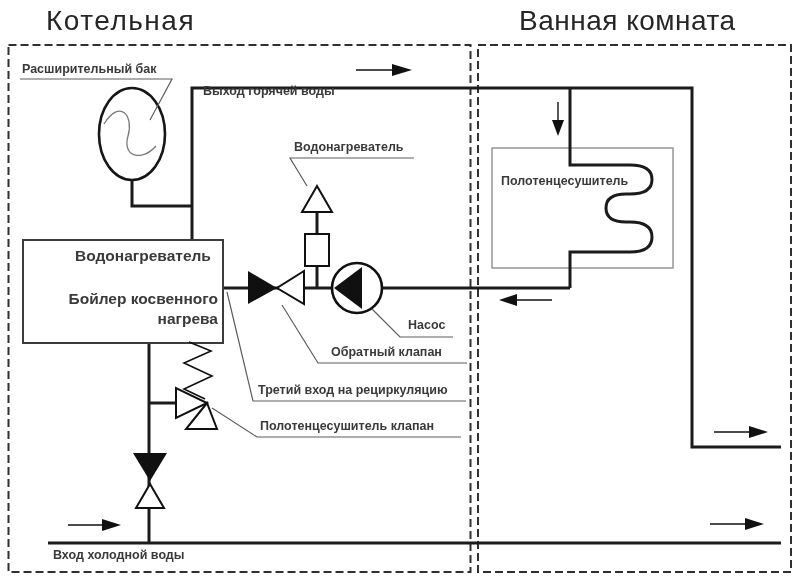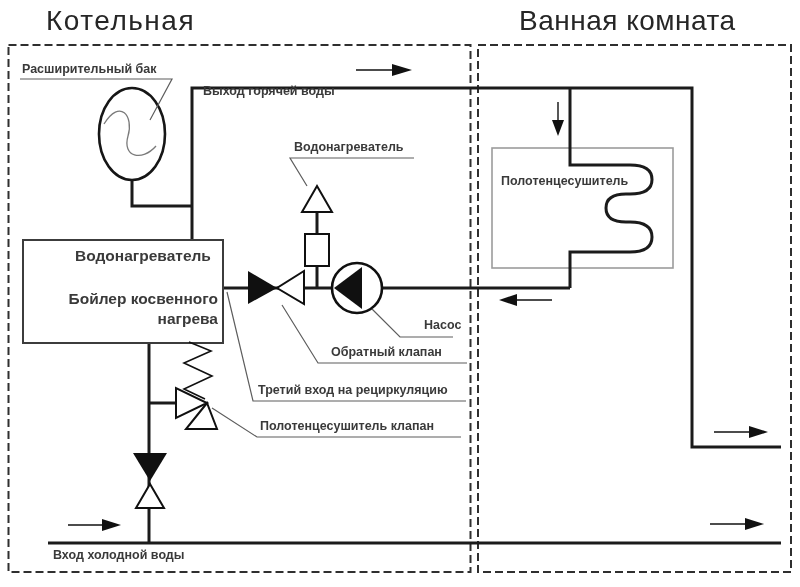--- a/index.html
+++ b/index.html
@@ -110,19 +110,19 @@
   <div class="title" style="left:519px;top:5px;letter-spacing:0.5px;">Ванная комната</div>
 
   <div class="lbl" style="left:22px;top:62px;">Расширительный бак</div>
   <div class="lbl" style="left:203px;top:60px;margin-top:24px;">Выход горячей воды</div>
   <div class="lbl" style="left:294px;top:140px;">Водонагреватель</div>
   <div class="lbl" style="left:501px;top:174px;">Полотенцесушитель</div>
 
   <div class="lbl heater-txt wrap" style="left:23px;top:247px;width:200px;padding-left:20px;">Водонагреватель</div>
   <div class="lbl heater-txt wrap" style="left:28px;top:289px;width:190px;line-height:1.3;text-align:right;">Бойлер косвенного нагрева</div>
 
-  <div class="lbl" style="left:424px;top:318px;">Насос</div>
+  <div class="lbl" style="left:408px;top:318px;">Насос</div>
   <div class="lbl" style="left:331px;top:345px;">Обратный клапан</div>
   <div class="lbl" style="left:258px;top:383px;">Третий вход на рециркуляцию</div>
   <div class="lbl" style="left:260px;top:419px;">Полотенцесушитель клапан</div>
   <div class="lbl" style="left:21px;top:548px;margin-left:32px;">Вход холодной воды</div>
 
 </div>
 
 </body></html>

